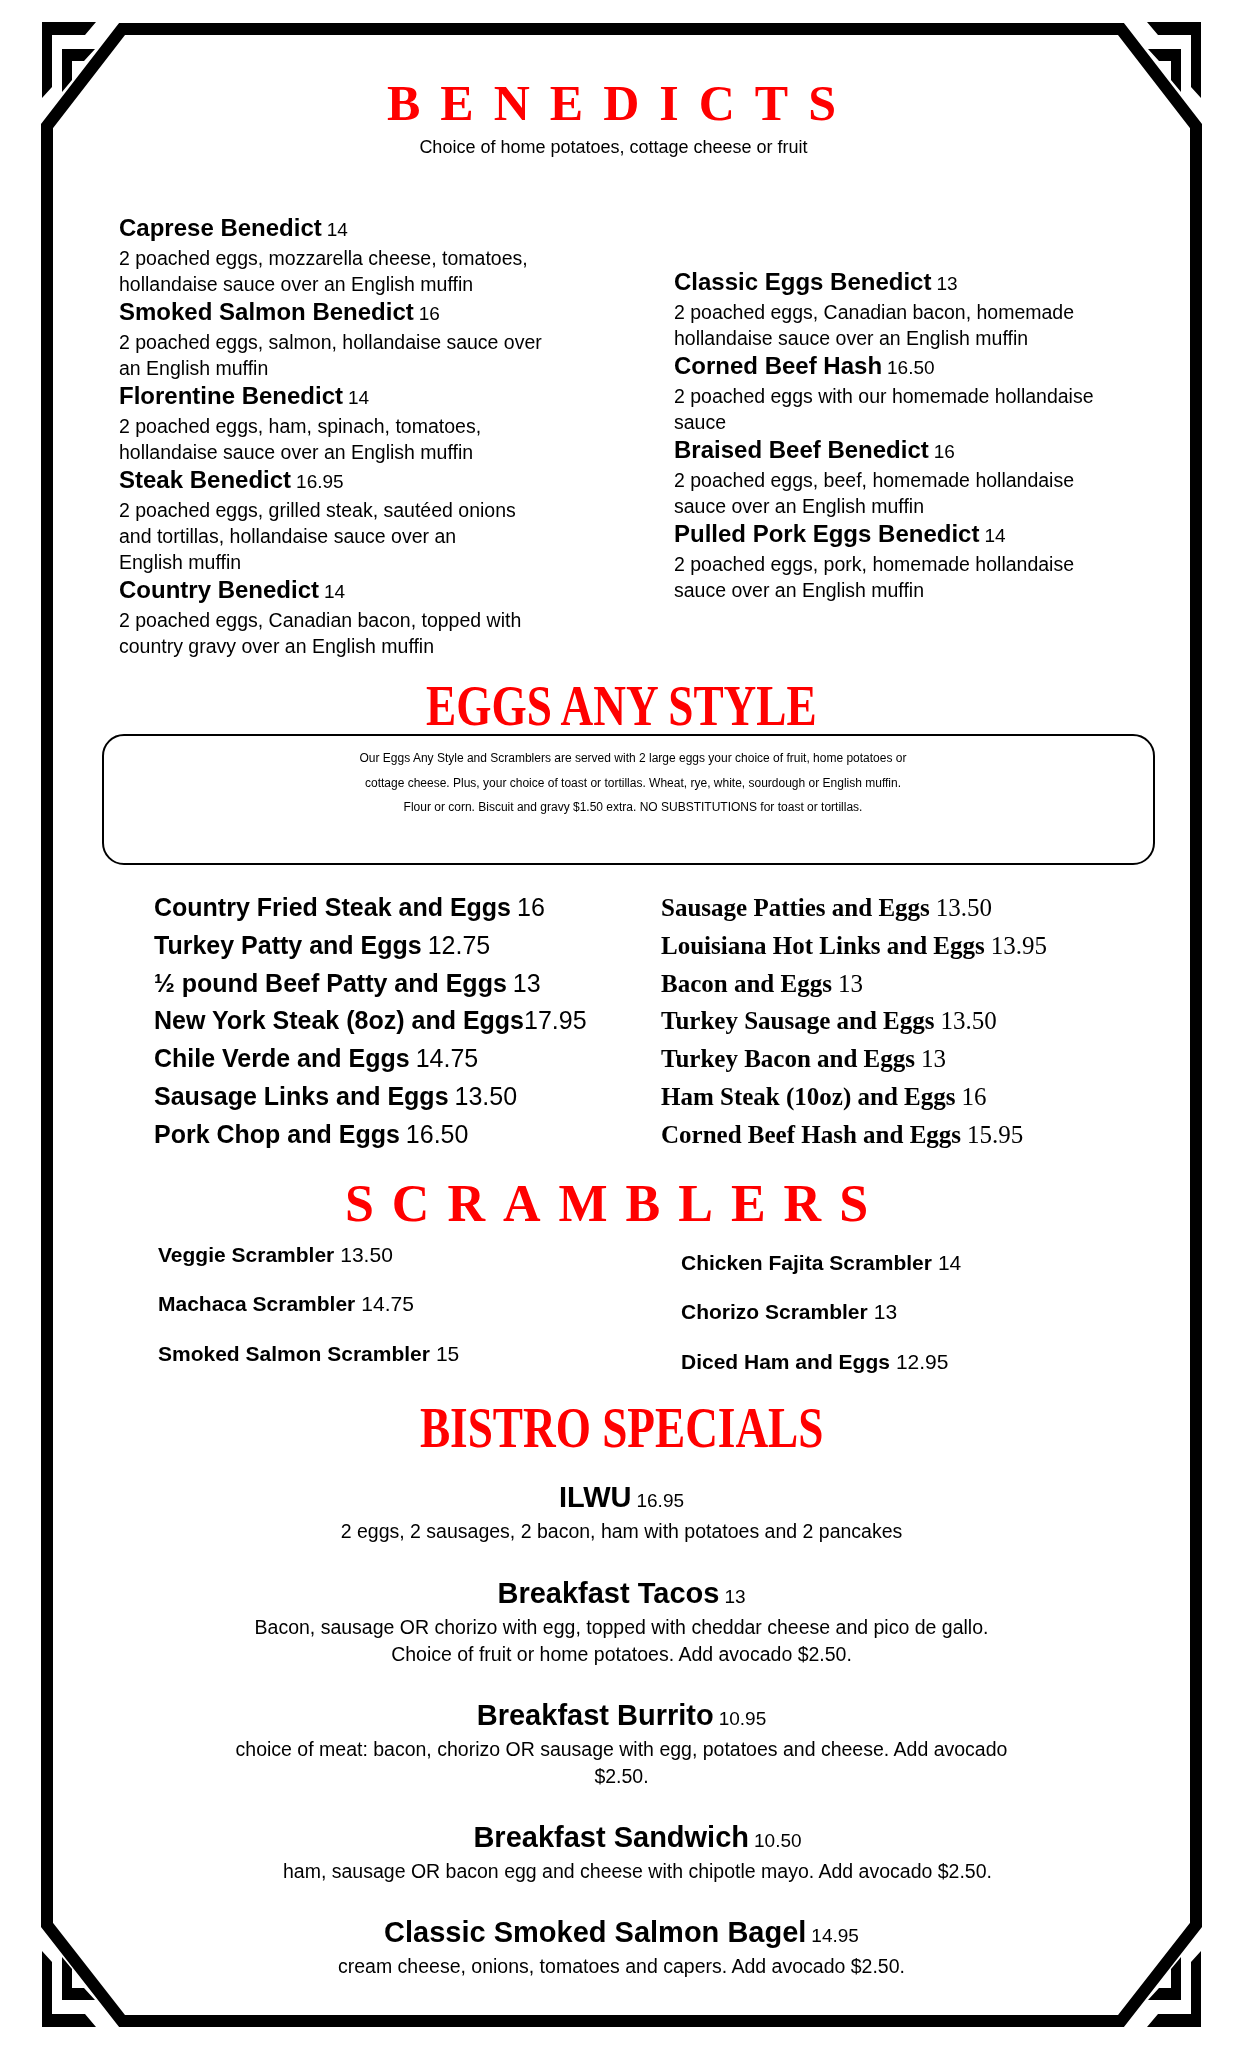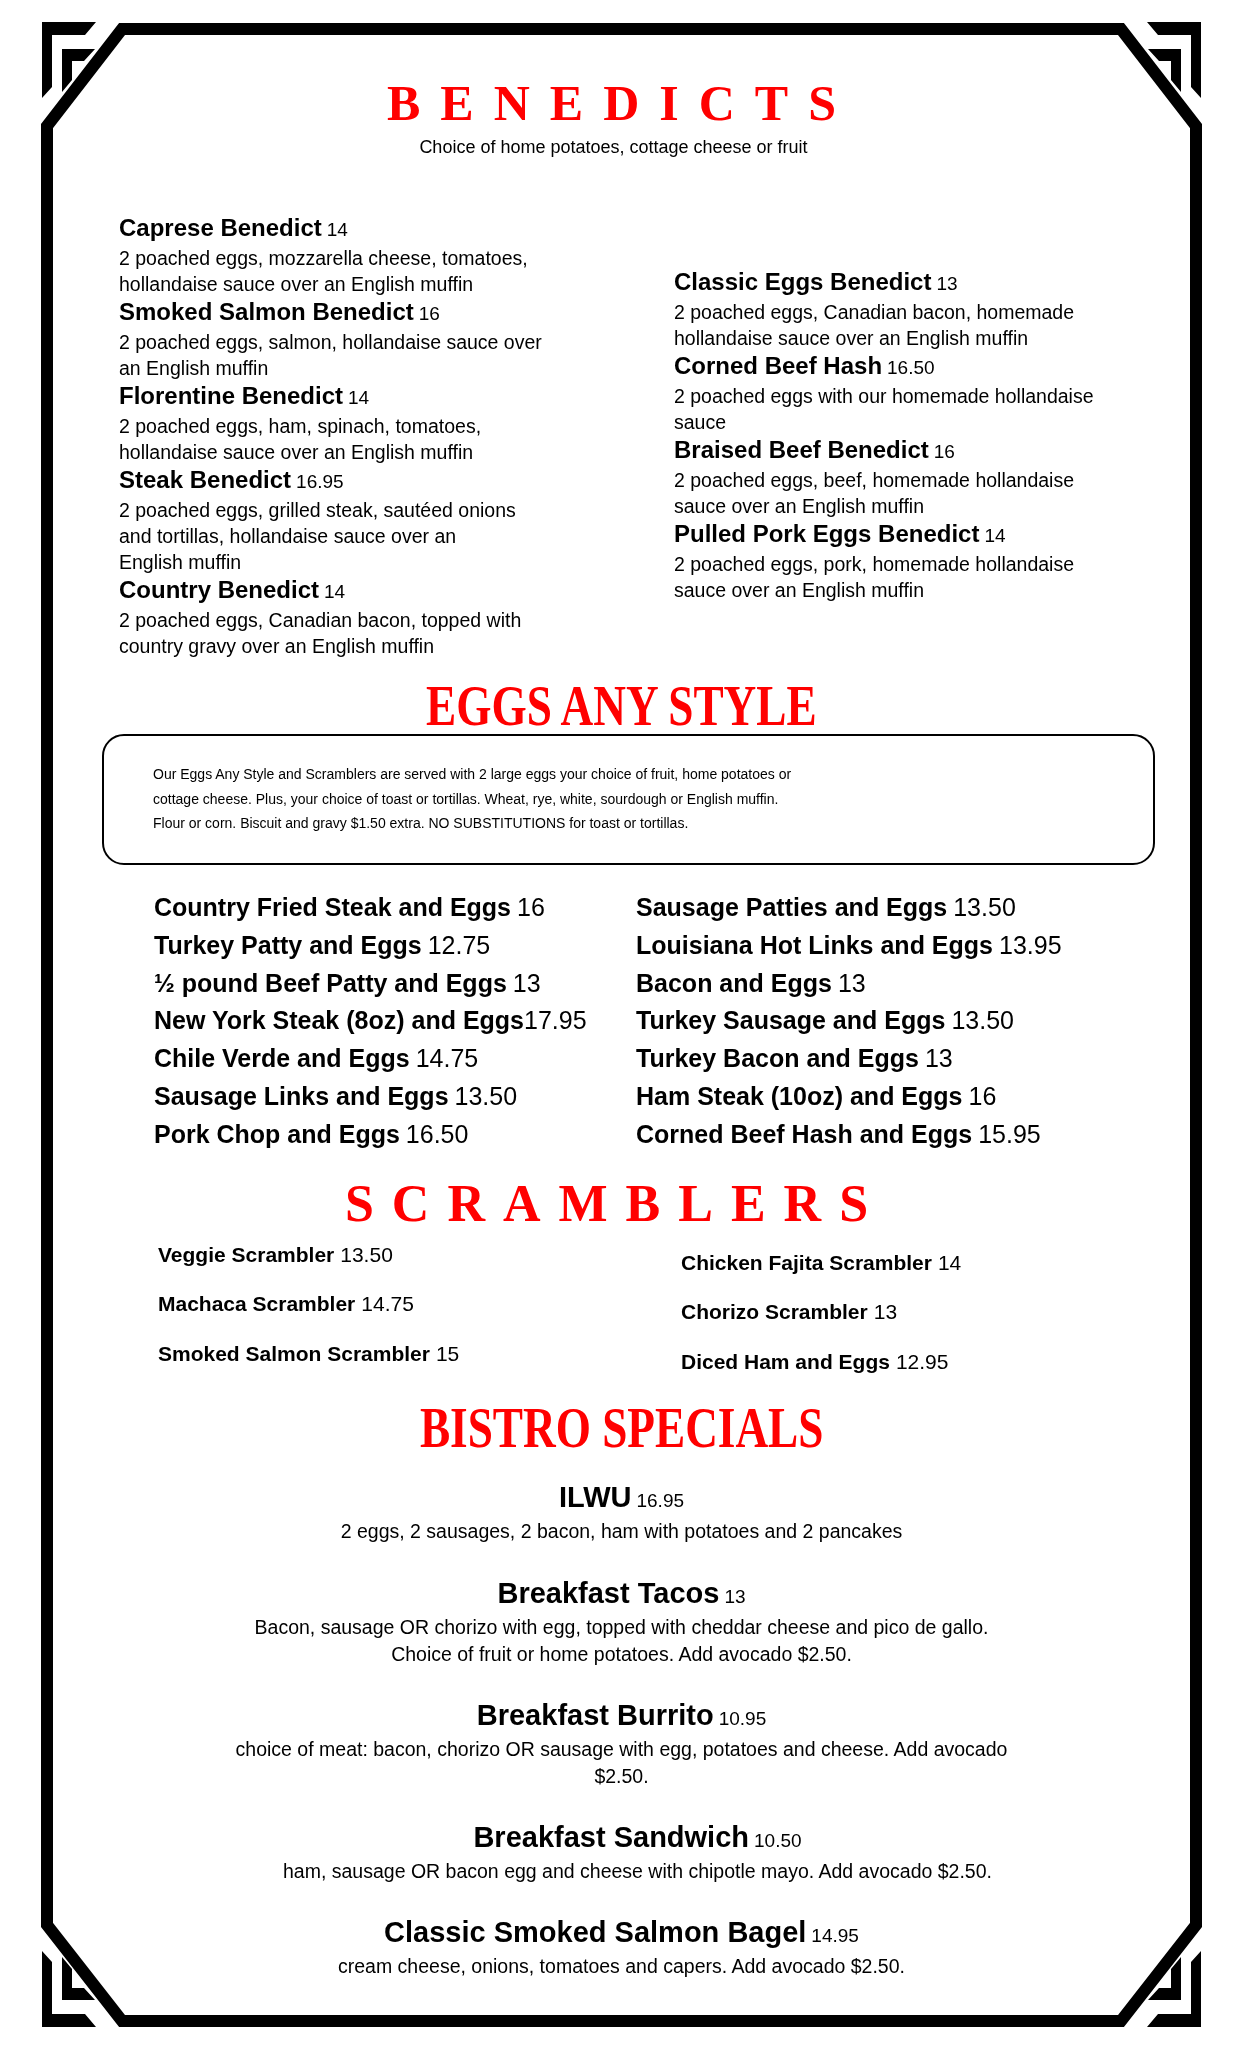--- a/index.html
+++ b/index.html
@@ -11,21 +11,21 @@
   .h-spaced { font-size: 50px; letter-spacing: 20px; }
   .h-condensed span { display: inline-block; transform: scaleX(0.78); transform-origin: center; }
   .h-condensed { font-size: 58px; }
   .subtitle { position: absolute; left: 0; width: 1243px; text-align: center; font-size: 18px; }
   .col { position: absolute; }
   .item-title { font-size: 24px; font-weight: bold; line-height: 30px; white-space: nowrap; }
   .item-price { font-weight: normal; font-size: 19px; margin-left: 5px; }
   .item-desc { font-size: 19.5px; line-height: 26px; }
   .note-box { position: absolute; left: 102px; top: 734px; width: 1053px; height: 131px;
               border: 2px solid #000; border-radius: 22px; box-sizing: border-box; }
-  .note-text { position: absolute; left: 49px; top: 26px; width: 960px; font-size: 14px; line-height: 24.5px; }
+  .note-text { position: absolute; left: 49px; top: 10px; width: 960px; font-size: 12px; line-height: 24.5px; text-align: center; }
   .egg-line { font-size: 25px; line-height: 37.8px; white-space: nowrap; margin-left: 36px; }
   .egg-line b { font-weight: bold; }
   .egg-line .p { font-weight: normal; margin-left: 6px; }
   .egg-line .p.tight { margin-left: 0; }
   .scr { position: absolute; font-size: 21px; white-space: nowrap; }
   .scr b { font-weight: bold; }
   .scr .p { margin-left: 6px; }
   .special { position: absolute; left: 0; width: 1243px; text-align: center; }
   .special .t { font-size: 29px; font-weight: bold; line-height: 34px; }
   .special .t .p { font-size: 19px; font-weight: normal; margin-left: 5px; }
@@ -147,21 +147,21 @@
 <div class="col" style="left:118px; top:889px;">
   <div class="egg-line"><b>Country Fried Steak and Eggs</b><span class="p">16</span></div>
   <div class="egg-line"><b>Turkey Patty and Eggs</b><span class="p">12.75</span></div>
   <div class="egg-line"><b>½ pound Beef Patty and Eggs</b><span class="p">13</span></div>
   <div class="egg-line"><b>New York Steak (8oz) and Eggs</b><span class="p tight">17.95</span></div>
   <div class="egg-line"><b>Chile Verde and Eggs</b><span class="p">14.75</span></div>
   <div class="egg-line"><b>Sausage Links and Eggs</b><span class="p">13.50</span></div>
   <div class="egg-line"><b>Pork Chop and Eggs</b><span class="p">16.50</span></div>
 </div>
 
-<div class="col" style="left:600px; top:889px;">
+<div class="col" style="left:625px; top:889px;font-family:Liberation Serif, serif;">
   <div class="egg-line"><b>Sausage Patties and Eggs</b><span class="p">13.50</span></div>
   <div class="egg-line"><b>Louisiana Hot Links and Eggs</b><span class="p">13.95</span></div>
   <div class="egg-line"><b>Bacon and Eggs</b><span class="p">13</span></div>
   <div class="egg-line"><b>Turkey Sausage and Eggs</b><span class="p">13.50</span></div>
   <div class="egg-line"><b>Turkey Bacon and Eggs</b><span class="p">13</span></div>
   <div class="egg-line"><b>Ham Steak (10oz) and Eggs</b><span class="p">16</span></div>
   <div class="egg-line"><b>Corned Beef Hash and Eggs</b><span class="p">15.95</span></div>
 </div>
 
 <div class="heading h-spaced" style="top:1174px; font-size:52px; letter-spacing:18px;"><span style="position:relative; left:-6px;">SCRAMBLERS</span></div>

